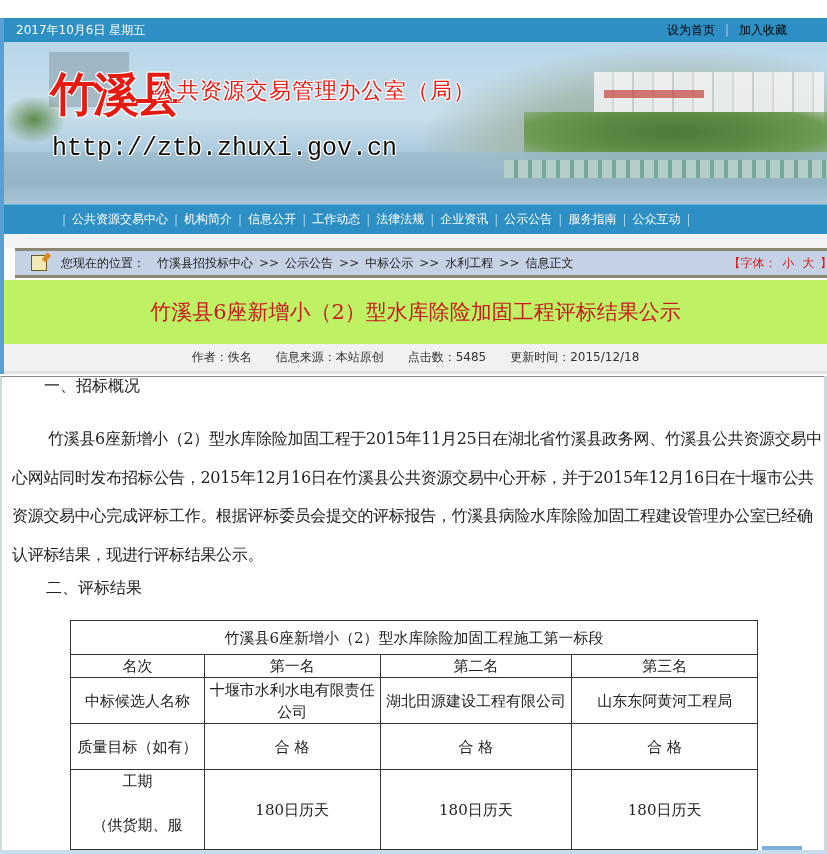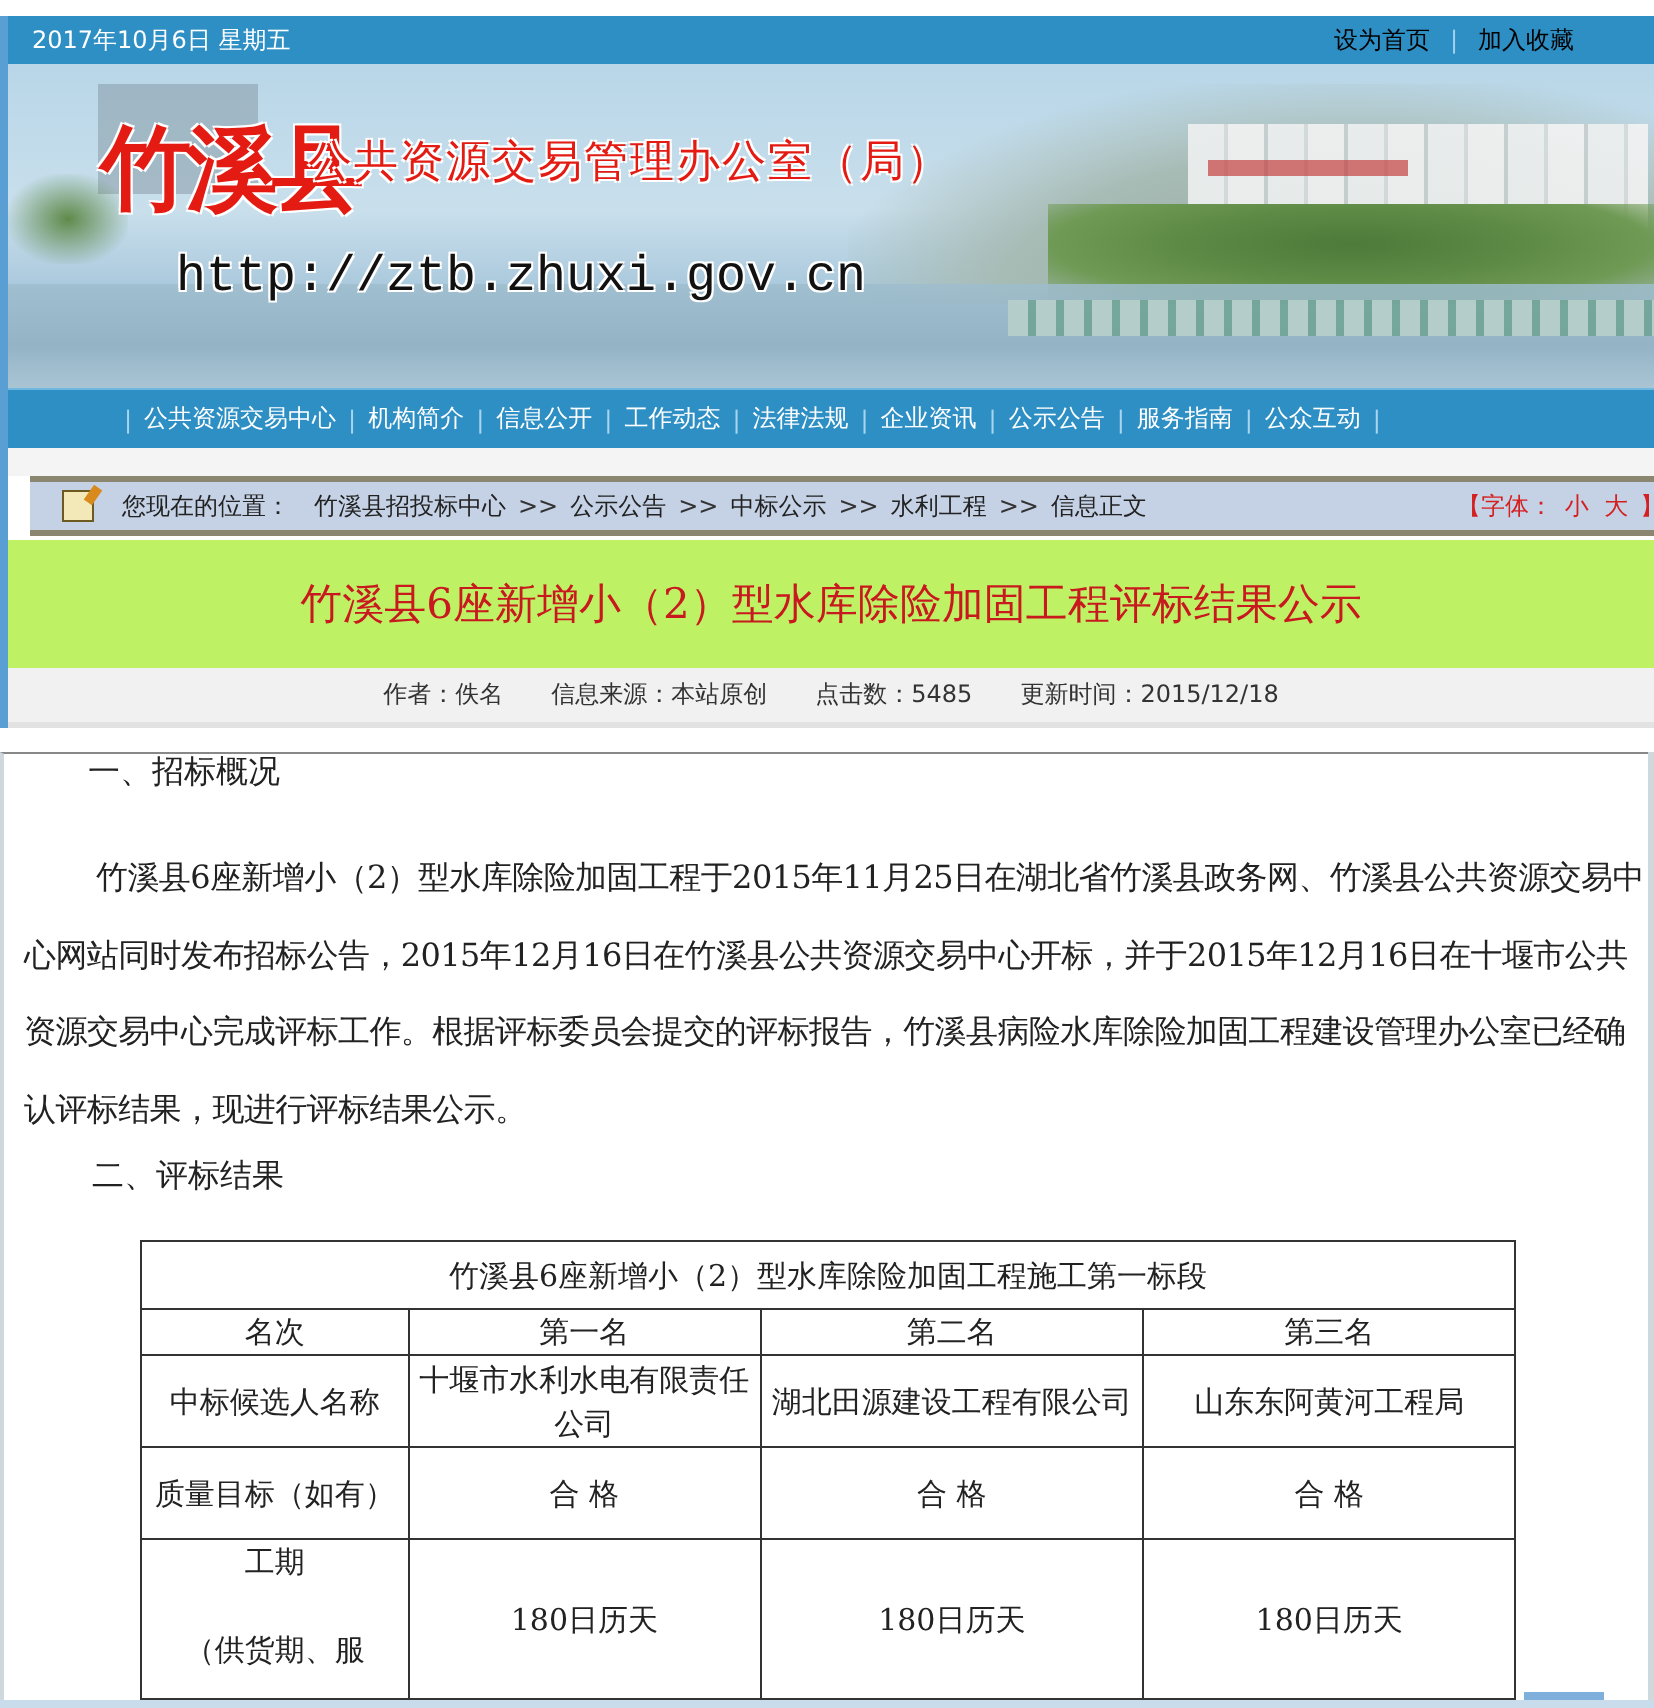--- a/index.html
+++ b/index.html
@@ -1,20 +1,20 @@
 <!DOCTYPE html>
 <html><head>
 <meta charset="utf-8">
 <style>
   * { box-sizing: border-box; margin: 0; padding: 0; }
   html, body { width: 827px; height: 854px; overflow: hidden; background: #ffffff; }
   body { font-family: "DejaVu Sans", "Liberation Sans", sans-serif; position: relative; }
 
   
-  .top-part { position: absolute; left: 0; top: 8px; width: 827px; height: 424px; background: #fff; }
+  .top-part { position: absolute; left: 0; top: 18px; width: 827px; height: 424px; background: #fff; }
   .left-edge { position: absolute; left: 0; top: 0; width: 4px; height: 356px; background: #5a9fd4; }
 
   .topbar { position: absolute; left: 4px; top: 0; width: 823px; height: 24px; background: #2d8fc4;
             color: #fff; font-size: 12px; line-height: 24px; }
   .topbar .date { position: absolute; left: 12px; top: 0; }
   .topbar .links { position: absolute; right: 40px; top: 0; display: flex; }
   .topbar .links span.sep { margin: 0 10px; color: #9fd0ec; }
   .topbar .links a { color: #000000; text-decoration: none; }
 
   .banner { position: absolute; left: 4px; top: 24px; width: 823px; height: 162px; overflow: hidden;
@@ -33,21 +33,21 @@
             background: repeating-linear-gradient(90deg, #b9d1cb 0 10px, #6fa394 10px 14px); opacity: .85; }
   .banner .water { position: absolute; left: 0; top: 110px; width: 823px; height: 52px;
             background: linear-gradient(180deg, #9ebdcd 0%, #8fb0c2 60%, #a7c3d2 100%); opacity: .85; }
   .banner .logo-big { position: absolute; left: 46px; top: 26px; font-size: 46px; font-weight: bold; color: #e41b12;
             letter-spacing: -3px; line-height: 52px; text-shadow: 1px 1px 0 #fff, -1px -1px 0 #fff, 1px -1px 0 #fff, -1px 1px 0 #fff; }
   .banner .logo-line1, .banner .logo-line2 { position: absolute; left: 150px; font-size: 22px; font-weight: normal; color: #e41b12;
             letter-spacing: 1px; text-shadow: 1px 1px 0 #fff, -1px -1px 0 #fff, 1px -1px 0 #fff, -1px 1px 0 #fff; }
   .banner .logo-line1 { top: 34px; }
   .banner .logo-line2 { top: 61px; }
   .banner .url { position: absolute; left: 48px; top: 92px; font-family: "Liberation Mono", "DejaVu Sans Mono", monospace;
-            font-size: 25px; color: #111; text-shadow: 1px 1px 0 #fff, -1px -1px 0 #fff, 1px -1px 0 #fff, -1px 1px 0 #fff; margin-left: 36px; }
+            font-size: 25px; color: #111; text-shadow: 1px 1px 0 #fff, -1px -1px 0 #fff, 1px -1px 0 #fff, -1px 1px 0 #fff; }
 
   .nav { position: absolute; left: 4px; top: 186px; width: 823px; height: 30px; background: #2d8fc4;
          border-top: 1px solid #6fb8e0; display: flex; align-items: center; padding-left: 52px; }
   .nav .sep { color: #a7d4ee; font-size: 12px; margin: 0 6px; }
   .nav a { color: #fff; font-size: 12px; text-decoration: none; white-space: nowrap; }
 
   .nav-gap { position: absolute; left: 4px; top: 216px; width: 823px; height: 14px; background: #f4f4f4; }
 
   .crumb { position: absolute; left: 4px; top: 230px; width: 823px; height: 30px; background: #c5d2e6;
            border-top: 3px solid #8a8670; border-bottom: 3px solid #8a8670; display: flex; align-items: center; font-size: 12px; color: #222; margin-left: 11px; }

